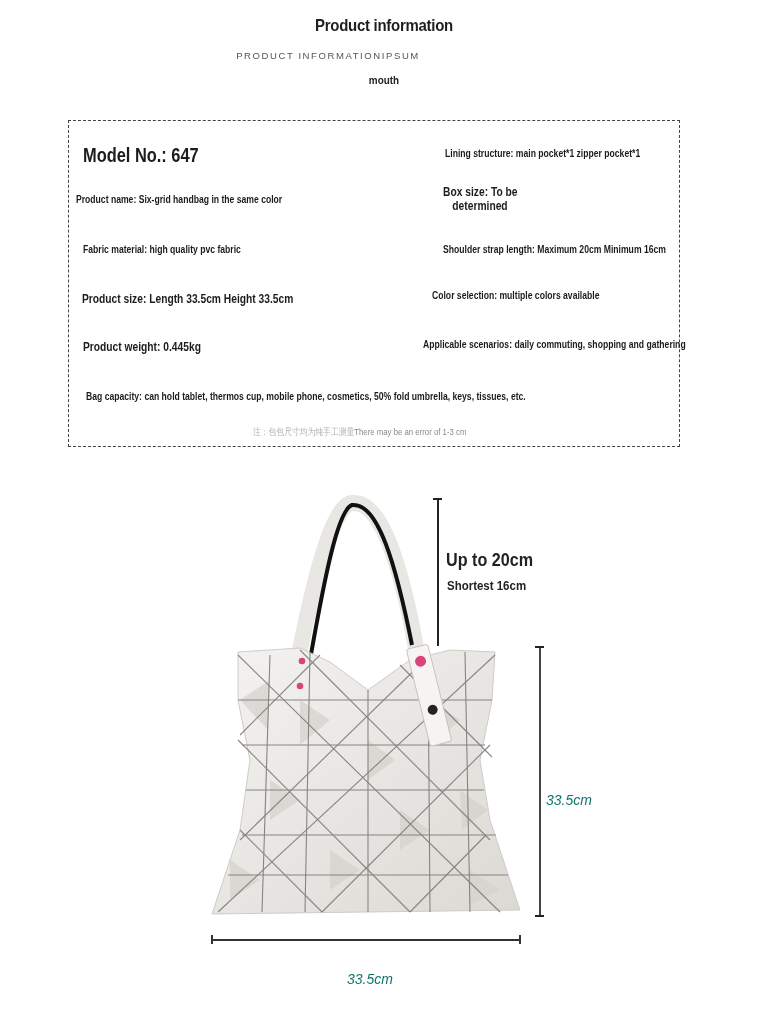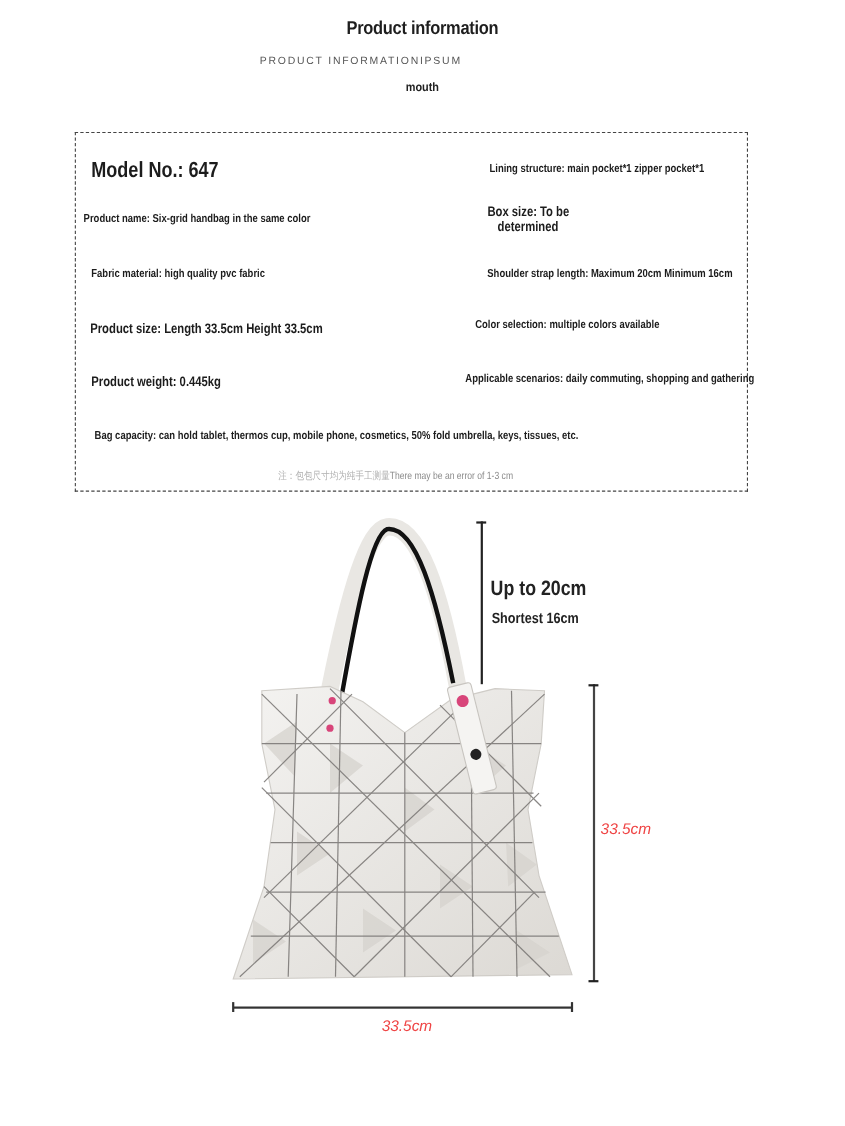--- a/index.html
+++ b/index.html
@@ -29,34 +29,35 @@
       transform-origin: left center; transform: scaleX(0.82);
     }
     .spec.center { transform-origin: center center; text-align: center; }
     .spec.model { font-size: 20px; }
     .spec.s { font-size: 10.5px; }
     .spec.m { font-size: 12.5px; }
     .spec.note {
       font-size: 9.5px; font-weight: normal; color: #8a8a8a;
     }
 
-    .bag-area { position: absolute; left: 0; top: 446px; width: 768px; height: 554px; text-decoration: underline; }
+    .bag-area { position: absolute; left: 0; top: 470px; width: 768px; height: 554px; text-decoration: underline; }
 
     .dim-line-v { position: absolute; width: 1.5px; background: #222; }
     .dim-line-h { position: absolute; height: 1.5px; background: #333; }
     .tick-h { position: absolute; height: 1.5px; width: 9px; background: #222; }
     .tick-v { position: absolute; width: 1.5px; height: 9px; background: #333; }
 
     .strap-label {
       position: absolute; white-space: nowrap; color: #222; font-weight: bold;
       transform-origin: left center; transform: scaleX(0.85);
     }
     .measure-label {
-      position: absolute; white-space: nowrap; color: #ef4444; font-style: italic;
+      position: absolute; white-space: nowrap; color: #0f766e; font-style: italic;
       font-size: 14px;
+      margin-top: 23px;
     }
   </style>
 </head>
 <body>
 
 <div class="header-title">Product information</div>
 <div class="header-sub">PRODUCT INFORMATIONIPSUM</div>
 <div class="header-mouth">mouth</div>
 
 <div class="info-box">

